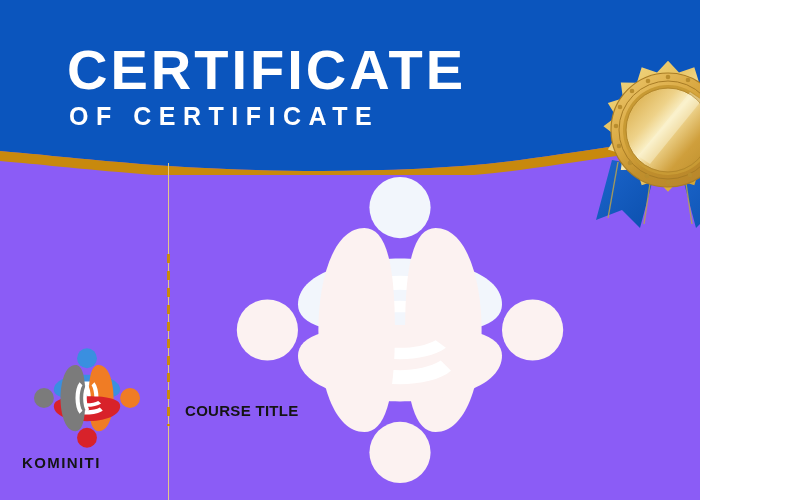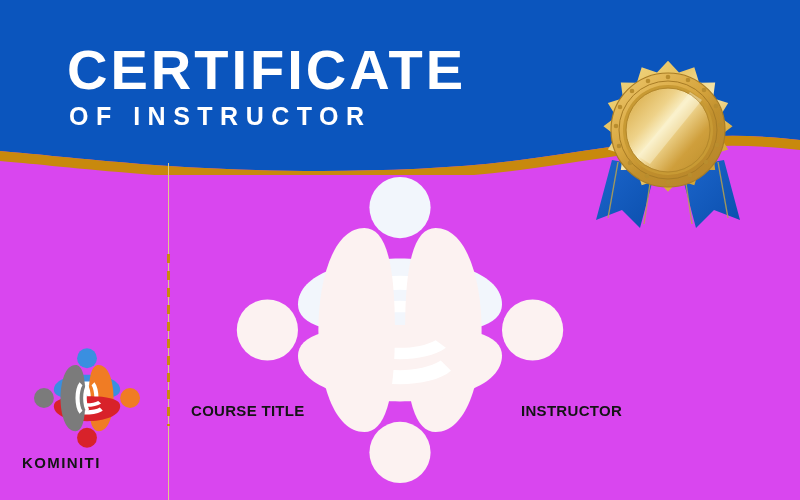--- a/index.html
+++ b/index.html
@@ -4,22 +4,22 @@
 <style>
   * { margin:0; padding:0; box-sizing:border-box; }
   html, body {
     width:800px; height:500px;
     font-family:"Liberation Sans", sans-serif;
     background:#ffffff;
     overflow:hidden;
   }
   #certificate {
     position:relative;
-    width:800px; height:500px;
-    background:#d946ef;
+    width:700px; height:500px;
+    background:#8b5cf6;
     overflow:hidden;
   }
 
   
   #watermark {
     position:absolute; left:0; top:0;
     width:800px; height:500px;
     z-index:0; pointer-events:none;
   }
 
@@ -99,21 +99,21 @@
   }
   #completion-text {
     font-size:14.2px;
     color:#2b2b2b;
     line-height:1.72;
     max-width:536px;
   }
 
   
   #meta {
-    position:absolute; left:191px; top:402px;
+    position:absolute; left:185px; top:402px;
     width:560px;
     display:flex;
     z-index:3;
   }
   .meta-col { width:330px; }
   .meta-col.second { width:230px; }
   .meta-heading {
     font-size:15px;
     font-weight:bold;
     color:#141414;
@@ -194,21 +194,21 @@
              C230 172 400 176 520 160
              C640 144 700 128 800 140
              L800 150
              C700 138 640 154 520 170
              C400 186 230 182 130 173
              C70 168 26 163 0 161 Z" fill="#c8890d"></path>
   </svg>
 
   <div id="header-text">
     <div id="title-main">CERTIFICATE</div>
-    <div id="title-sub">OF INSTRUCTOR</div>
+    <div id="title-sub">OF CERTIFICATE</div>
   </div>
 
   <svg id="medal" viewBox="0 0 180 190" aria-hidden="true">
     <defs>
       <linearGradient id="gRib" x1="0" y1="0" x2="1" y2="1">
         <stop offset="0%" stop-color="#1c66cc"></stop>
         <stop offset="100%" stop-color="#0b4fad"></stop>
       </linearGradient>
       <linearGradient id="gStar" x1="0.1" y1="0" x2="0.9" y2="1">
         <stop offset="0%" stop-color="#f3d987"></stop>
@@ -288,21 +288,20 @@
 
   <div id="divider-solid"></div>
   <div id="divider-dashed"></div>
 
 
   <div id="meta">
     <div class="meta-col">
       <div class="meta-heading">COURSE TITLE</div>
     </div>
     <div class="meta-col second">
-      <div class="meta-heading">INSTRUCTOR</div>
     </div>
   </div>
 
   <div id="brand">
     <svg id="brand-mark" viewBox="0 0 128 120" aria-hidden="true">
 
       <g fill="#3a8fe0">
         <circle cx="64" cy="12" r="12"></circle>
         <path d="M24 50 C24 26 104 26 104 50 C104 58 92 62 64 62 C36 62 24 58 24 50 Z"></path>
       </g>

